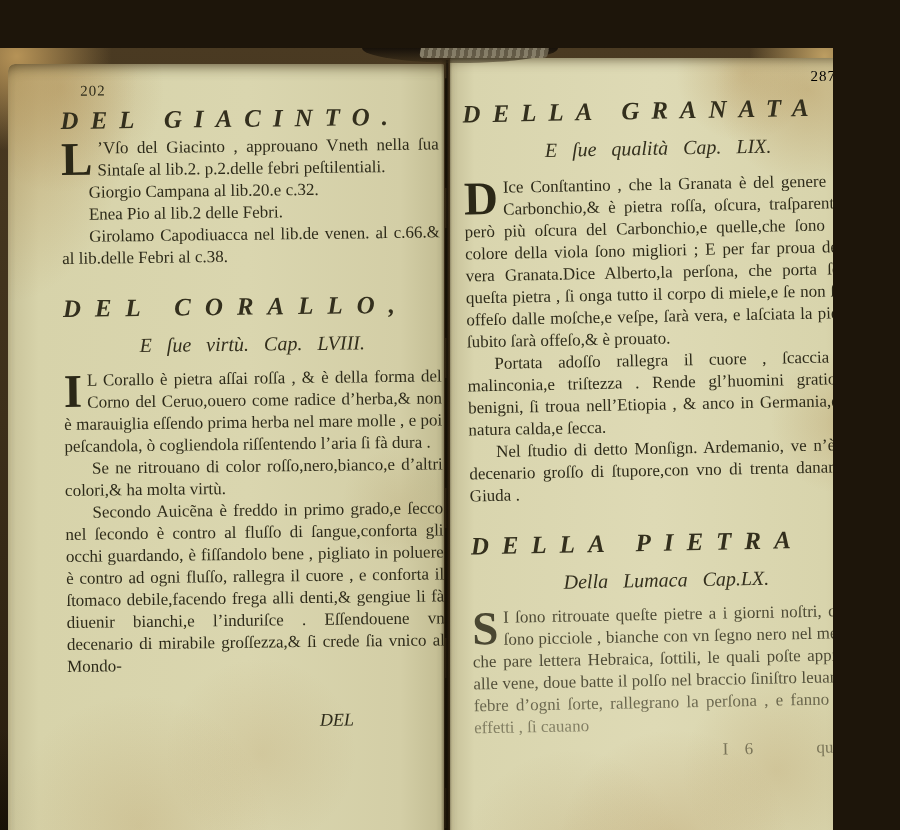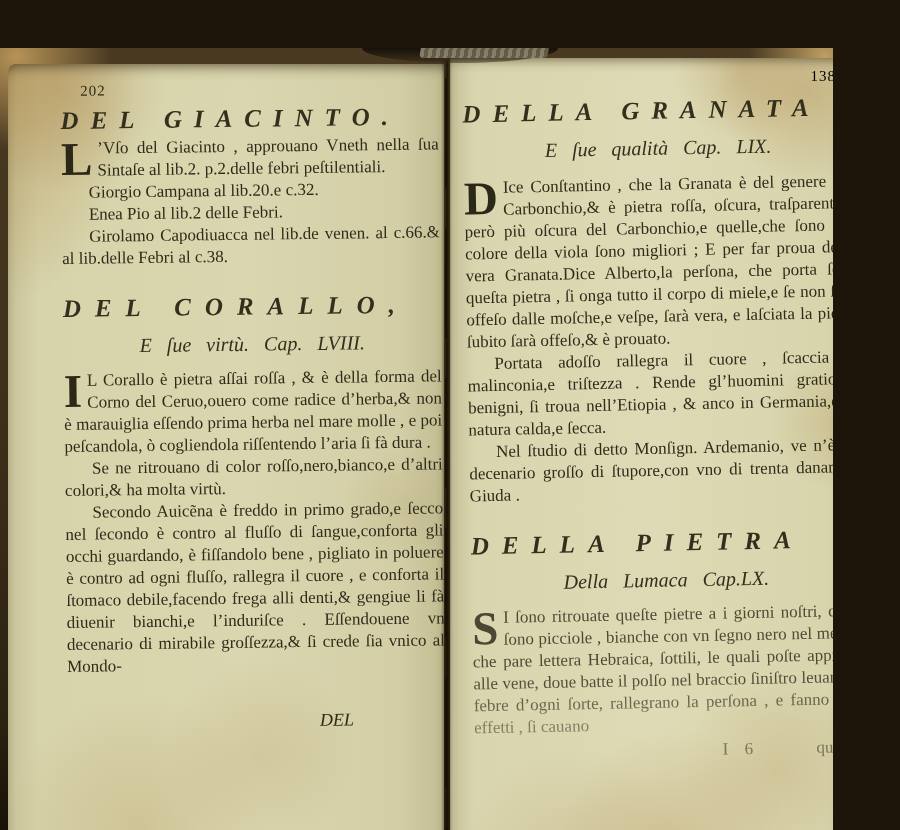--- a/index.html
+++ b/index.html
@@ -122,21 +122,21 @@
         <span class="dropcap">I</span><span>L Corallo è pietra aſſai roſſa , &amp; è della forma del Corno del Ceruo,ouero come radice d’herba,&amp; non è marauiglia eſſendo prima herba nel mare molle , e poi peſcandola, ò cogliendola riſſentendo l’aria ſi fà dura .</span>
       </p>
       <p class="indent" style="clear:both;">Se ne ritrouano di color roſſo,nero,bianco,e d’altri colori,&amp; ha molta virtù.</p>
       <p class="indent">Secondo Auicẽna è freddo in primo grado,e ſecco nel ſecondo è contro al fluſſo di ſangue,conforta gli occhi guardando, è fiſſandolo bene , pigliato in poluere è contro ad ogni fluſſo, rallegra il cuore , e conforta il ſtomaco debile,facendo frega alli denti,&amp; gengiue li fà diuenir bianchi,e l’induriſce . Eſſendouene vn decenario di mirabile groſſezza,&amp; ſi crede ſia vnico al Mondo-</p>
 
       <div class="catchword-left">DEL</div>
     </div>
   </div>
 
   <div class="page page-right">
-    <div class="pagenum pagenum-right">138</div>
+    <div class="pagenum pagenum-right">287</div>
     <div class="text text-right" style="top:30px;">
       <h1 class="chapter sp12">DELLA GRANATA</h1>
       <h2 class="subtitle">E ſue qualità Cap. LIX.</h2>
       <p class="para" style="margin-top:14px;">
         <span class="dropcap">D</span><span>Ice Conſtantino , che la Granata è del genere del Carbonchio,&amp; è pietra roſſa, oſcura, traſparente , però più oſcura del Carbonchio,e quelle,che ſono del colore della viola ſono migliori ; E per far proua della vera Granata.Dice Alberto,la perſona, che porta ſeco queſta pietra , ſi onga tutto il corpo di miele,e ſe non ſarà offeſo dalle moſche,e veſpe, ſarà vera, e laſciata la pietra ſubito ſarà offeſo,&amp; è prouato.</span>
       </p>
       <p class="indent" style="clear:both;">Portata adoſſo rallegra il cuore , ſcaccia la malinconia,e triſtezza . Rende gl’huomini gratioſi,e benigni, ſi troua nell’Etiopia , &amp; anco in Germania,è di natura calda,e ſecca.</p>
       <p class="indent">Nel ſtudio di detto Monſign. Ardemanio, ve n’è vn decenario groſſo di ſtupore,con vno di trenta danari di Giuda .</p>
 
       <h1 class="chapter sp13 mt-sec">DELLA PIETRA</h1>

